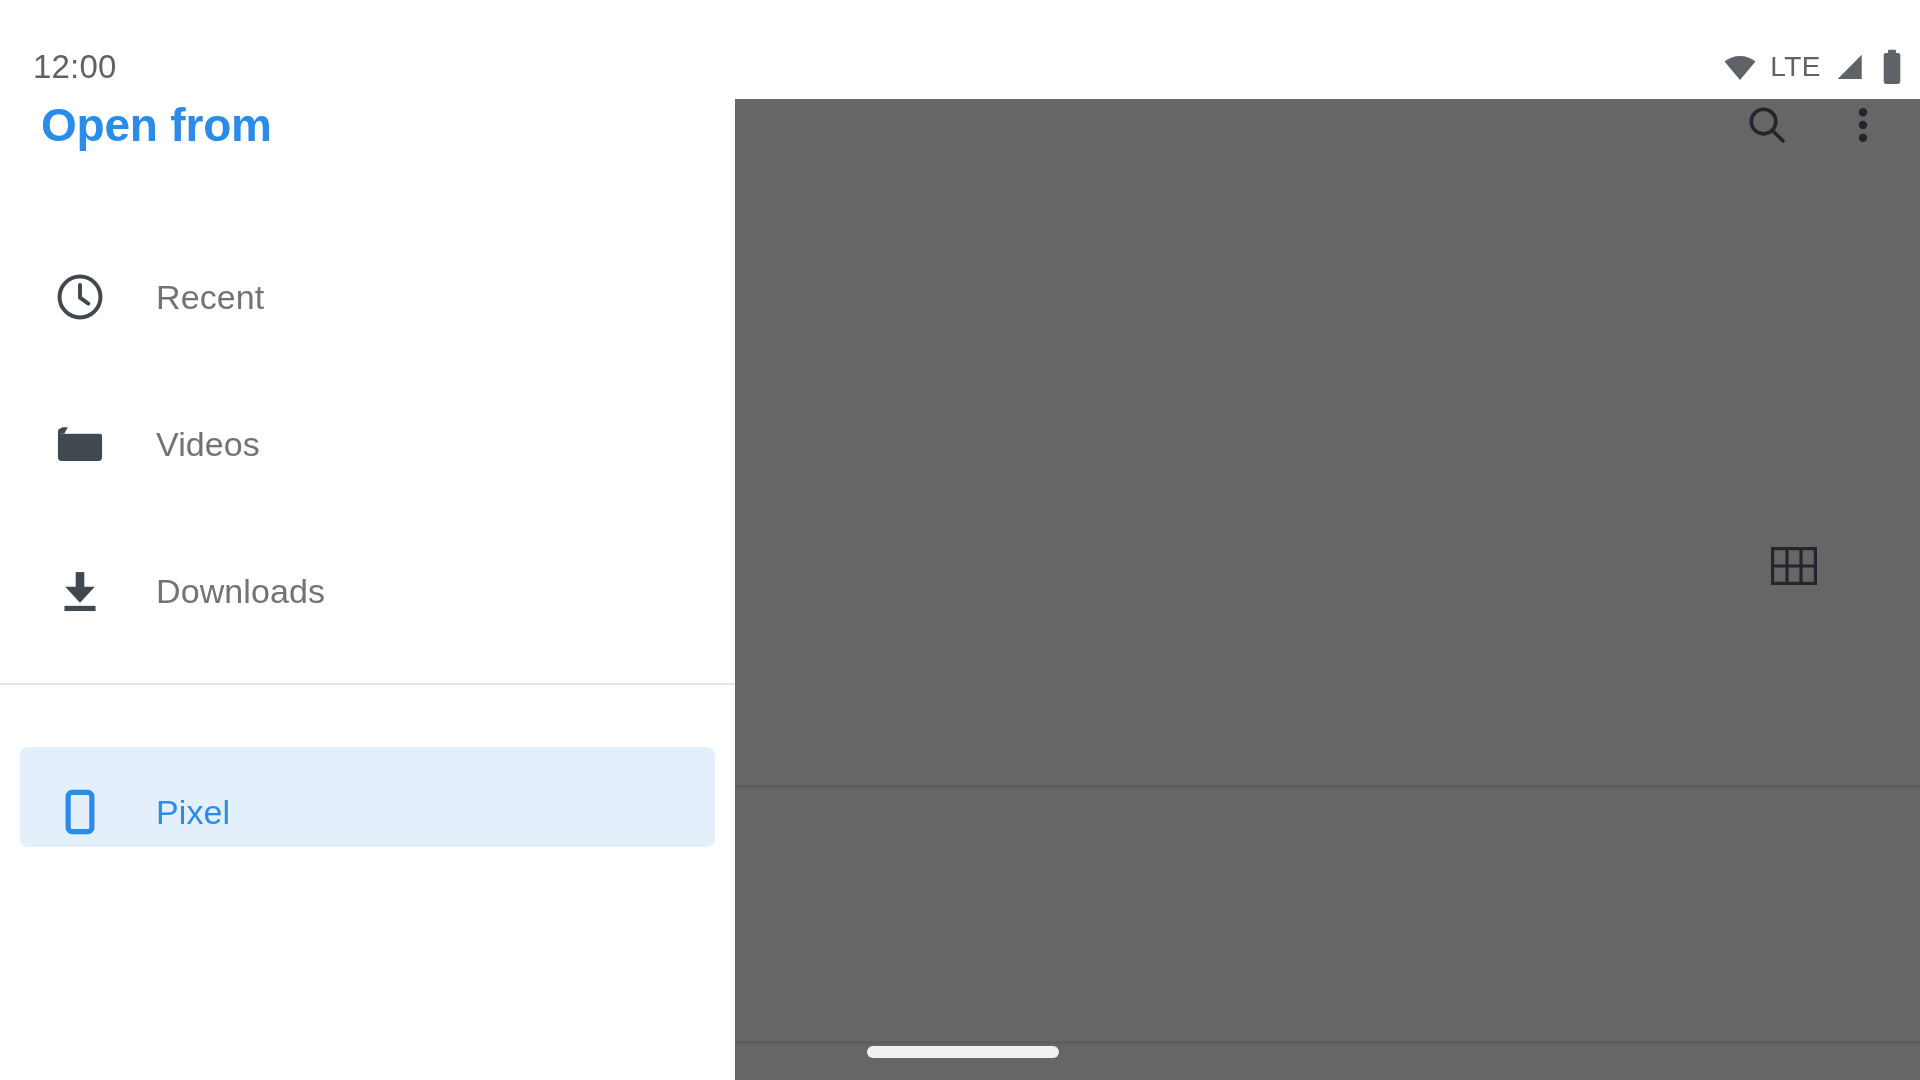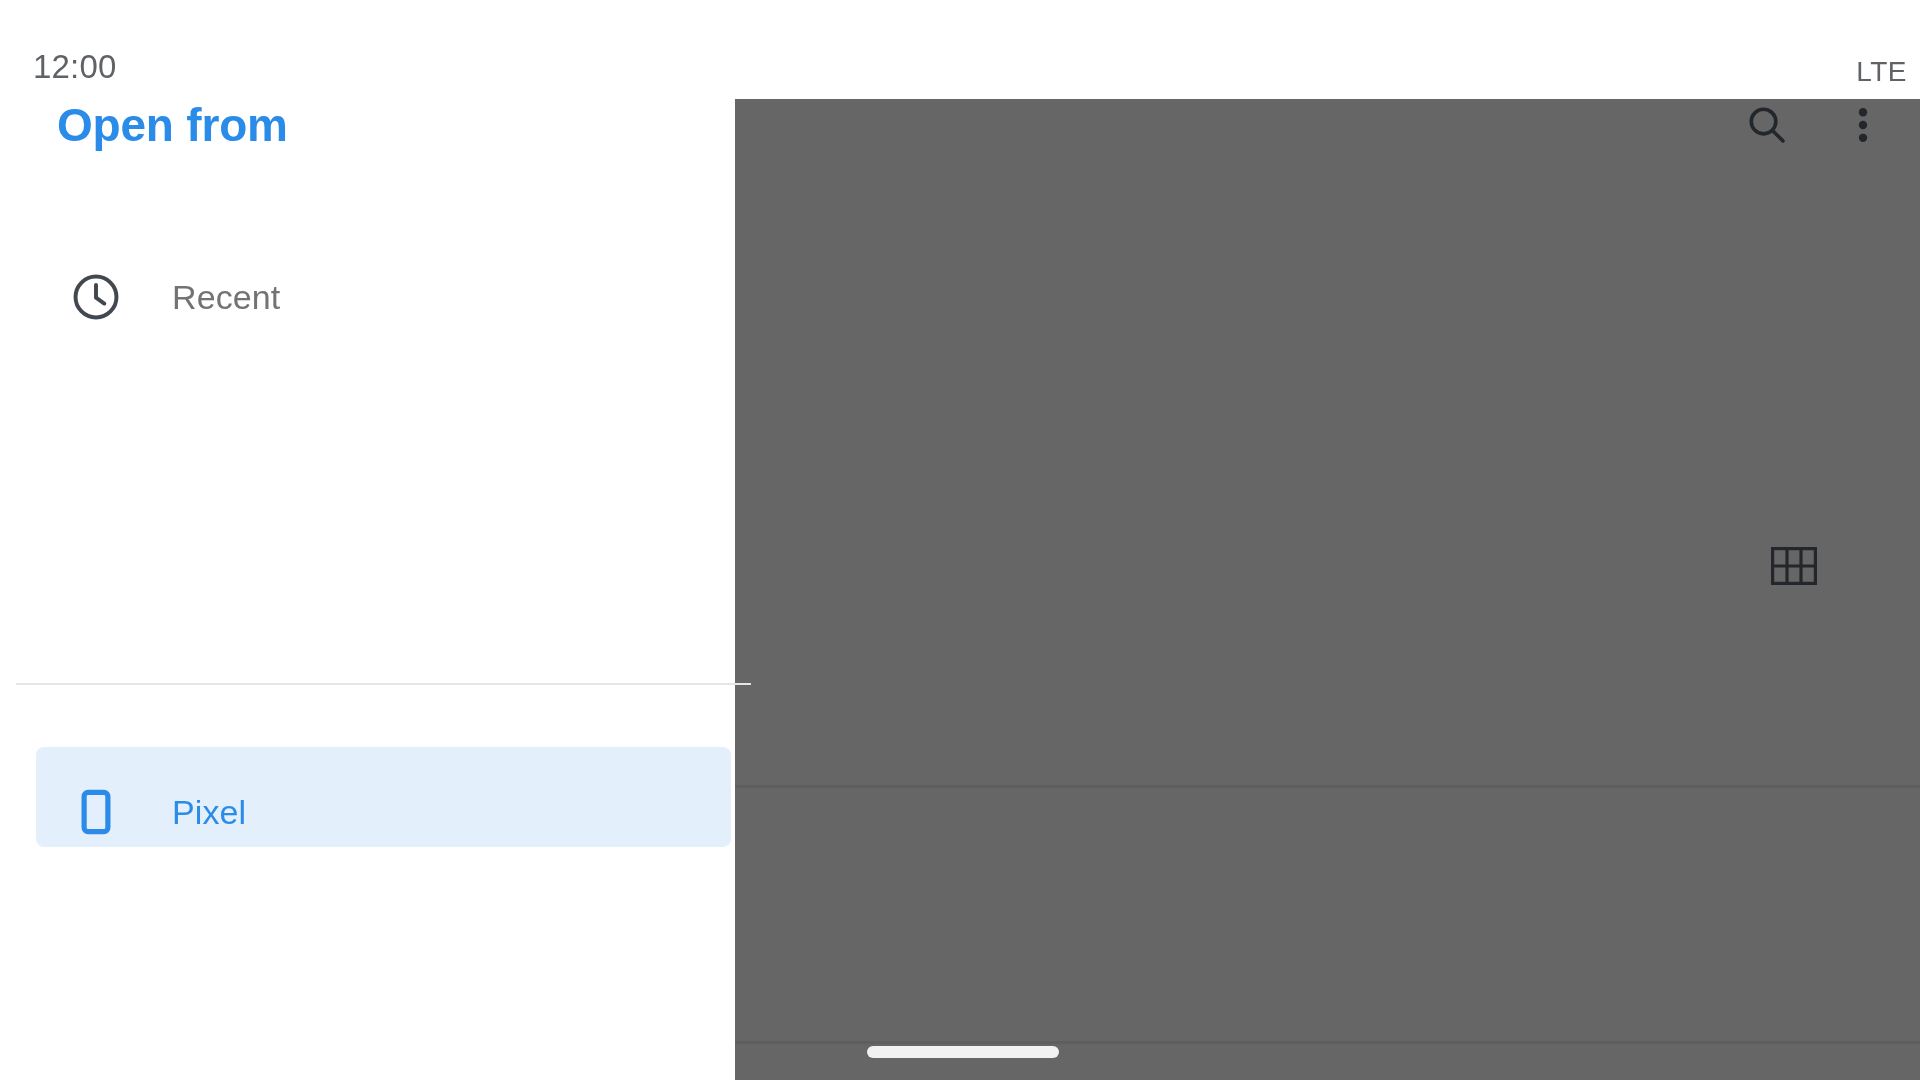--- a/index.html
+++ b/index.html
@@ -43,21 +43,20 @@
     letter-spacing: 0.2px;
   }
   #status-icons {
     position: absolute;
     right: 22px;
     top: 10px;
     height: 42px;
     display: flex;
     align-items: center;
     gap: 11px;
-    flex-direction: column;
   }
   .sb-ico { display: block; }
   #status-lte {
     font-size: 28px;
     line-height: 30px;
     color: #5f6368;
     letter-spacing: 0.5px;
     font-weight: 400;
   }
 
@@ -113,21 +112,21 @@
     bottom: 22px;
     width: 192px;
     height: 12px;
     border-radius: 6px;
     background: #f1f1f1;
   }
 
   
   #drawer {
     position: absolute;
-    left: 16px;
+    left: 0;
     top: 63px;
     width: 617px;
     height: 1017px;
     background: #ffffff;
     z-index: 20;
   }
   #drawer-title {
     position: absolute;
     left: 41px;
     top: 34px;
@@ -277,21 +276,45 @@
       <div class="nav-row">
         <span class="nav-icon">
           <svg width="54" height="54" viewBox="0 0 24 24">
             <circle cx="12" cy="12" r="9.1" fill="none" stroke="#41484f" stroke-width="1.75"></circle>
             <path d="M12 6.6 L12 12.3 L15.7 14.9" fill="none" stroke="#41484f" stroke-width="1.75" stroke-linecap="round" stroke-linejoin="round"></path>
           </svg>
         </span>
         <span class="nav-label">Recent</span>
       </div>
 
-
+      <div class="nav-row">
+        <span class="nav-icon">
+          <svg width="54" height="54" viewBox="0 0 24 24">
+            <path d="M3.1 7.4 h17.8 a0.9 0.9 0 0 1 0.9 0.9 v9.6 a1.6 1.6 0 0 1 -1.6 1.6 h-16.4
+                     a1.6 1.6 0 0 1 -1.6 -1.6 v-11.3 a1.6 1.6 0 0 1 1.6 -1.6 h0.6 z" fill="#41484f"></path>
+            <path d="M2.2 7.4 L5.0 7.4 L6.6 4.6 L4.0 4.6 z" fill="#41484f"></path>
+            <path d="M6.4 7.2 L8.0 4.4 L10.4 4.4 L8.8 7.2 z" fill="#ffffff"></path>
+            <path d="M10.2 7.2 L11.8 4.4 L14.2 4.4 L12.6 7.2 z" fill="#ffffff"></path>
+            <path d="M14.0 7.2 L15.6 4.4 L18.0 4.4 L16.4 7.2 z" fill="#ffffff"></path>
+            <path d="M17.8 7.2 L19.4 4.4 L21.0 4.4 L21.0 7.2 z" fill="#ffffff"></path>
+          </svg>
+        </span>
+        <span class="nav-label">Videos</span>
+      </div>
+
+      <div class="nav-row">
+        <span class="nav-icon">
+          <svg width="54" height="54" viewBox="0 0 24 24">
+            <rect x="10.1" y="3.6" width="3.8" height="7.4" fill="#41484f"></rect>
+            <path d="M5.4 10.1 L18.6 10.1 L12 17.2 z" fill="#41484f"></path>
+            <rect x="5.1" y="18.6" width="13.8" height="2.3" fill="#41484f"></rect>
+          </svg>
+        </span>
+        <span class="nav-label">Downloads</span>
+      </div>
     </div>
 
     <div id="drawer-list-secondary">
 
       <div class="nav-row selected">
         <span class="sel-bg"></span>
         <span class="nav-icon">
           <svg width="50" height="50" viewBox="0 0 24 24">
             <rect x="6.3" y="2.6" width="11.4" height="18.8" rx="1.9" fill="none" stroke="#2a8ce8" stroke-width="2.5"></rect>
           </svg>

